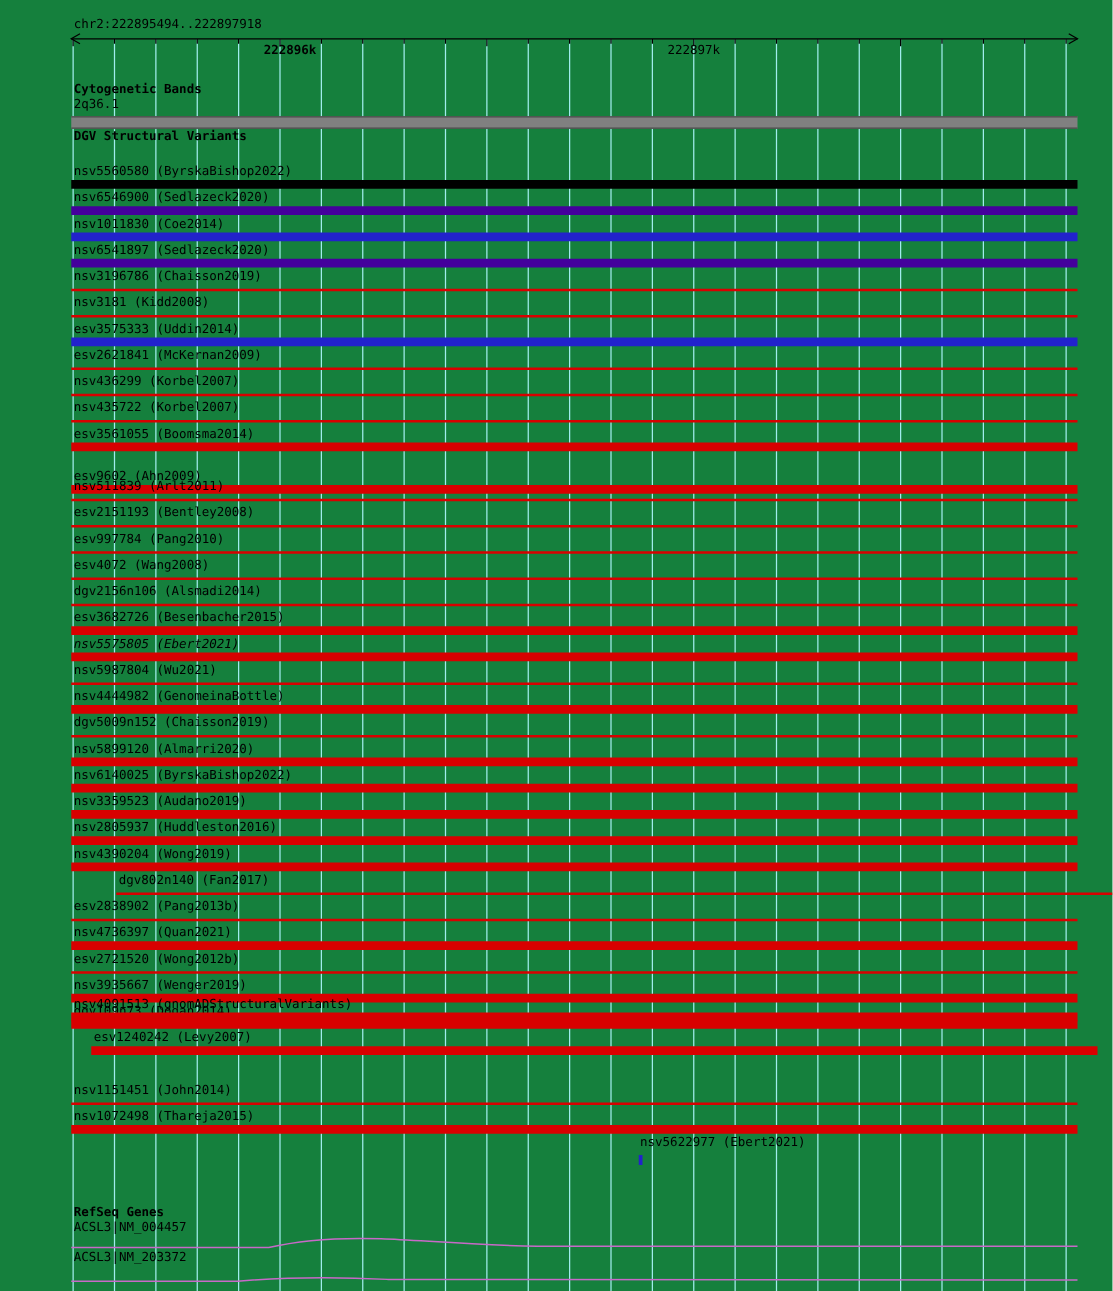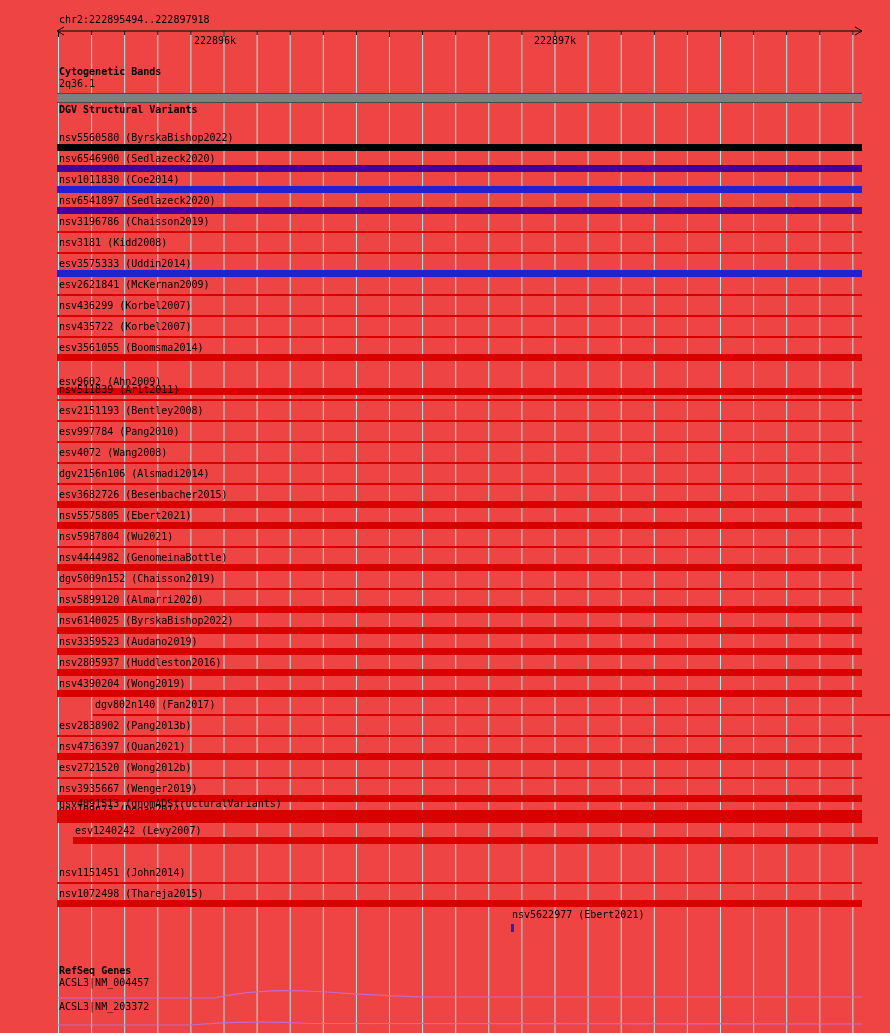--- a/index.html
+++ b/index.html
@@ -1,29 +1,29 @@
 <!DOCTYPE html>
 <html><head>
 <meta charset="utf-8">
 <style>
   html,body { margin:0; padding:0; background:#fff; }
   .page {
-    position:relative; width:890px; height:1033px; background:#ef4444;
+    position:relative; width:890px; height:1033px; background:#15803d;
     font-family:"DejaVu Sans Mono","Liberation Mono",monospace;
     font-size:10px; line-height:11px; color:#000; overflow:hidden;
   }
   svg.layer { position:absolute; left:0; top:0; width:890px; height:1033px; fill:none; }
   .grid-layer line { stroke-width:1; }
   .ruler-svg line, .ruler-svg polyline { stroke:#000; fill:none; stroke-width:1; }
   .gene-layer path { fill:none; stroke-width:1.2; }
   .txt { position:absolute; white-space:pre; }
   .bold { font-weight:bold; }
   .position-text { left:59px; top:14px; }
   .tick-label { top:35px; transform:translateX(-50%); }
-  .tick-label.t0 { left:215px; }
+  .tick-label.t0 { left:232px;font-weight:bold; }
   .tick-label.t1 { left:555px; }
   .cyto-title { left:59px; top:66px; }
   .cyto-band-label { left:59px; top:78px; }
   .cyto-band {
     position:absolute; left:57px; top:93px; width:805px; height:8px;
     border-top:1px solid #4a4a4a; border-bottom:1px solid #4a4a4a;
   }
   .dgv-title { left:59px; top:104px; }
   .variant-rows { position:absolute; left:0; top:0; width:890px; height:0; }
   .variant-row { position:absolute; left:0; width:890px; height:21px; }
@@ -192,21 +192,21 @@
   <div class="variant-row" style="top: 468px;">
     <div class="variant-label">dgv2156n106 (Alsmadi2014)</div>
     <div class="variant-bar" style="background: rgb(217, 0, 0); top: 15px; height: 2px;"></div>
   </div>
 
   <div class="variant-row" style="top: 489px;">
     <div class="variant-label">esv3682726 (Besenbacher2015)</div>
     <div class="variant-bar" style="background: rgb(217, 0, 0); top: 12px; height: 7px;"></div>
   </div>
 
-  <div class="variant-row" style="top: 510px;">
+  <div class="variant-row" style="top: 510px; font-style: italic;">
     <div class="variant-label">nsv5575805 (Ebert2021)</div>
     <div class="variant-bar" style="background: rgb(217, 0, 0); top: 12px; height: 7px;"></div>
   </div>
 
   <div class="variant-row" style="top: 531px;">
     <div class="variant-label">nsv5987804 (Wu2021)</div>
     <div class="variant-bar" style="background: rgb(217, 0, 0); top: 15px; height: 2px;"></div>
   </div>
 
   <div class="variant-row" style="top: 552px;">

